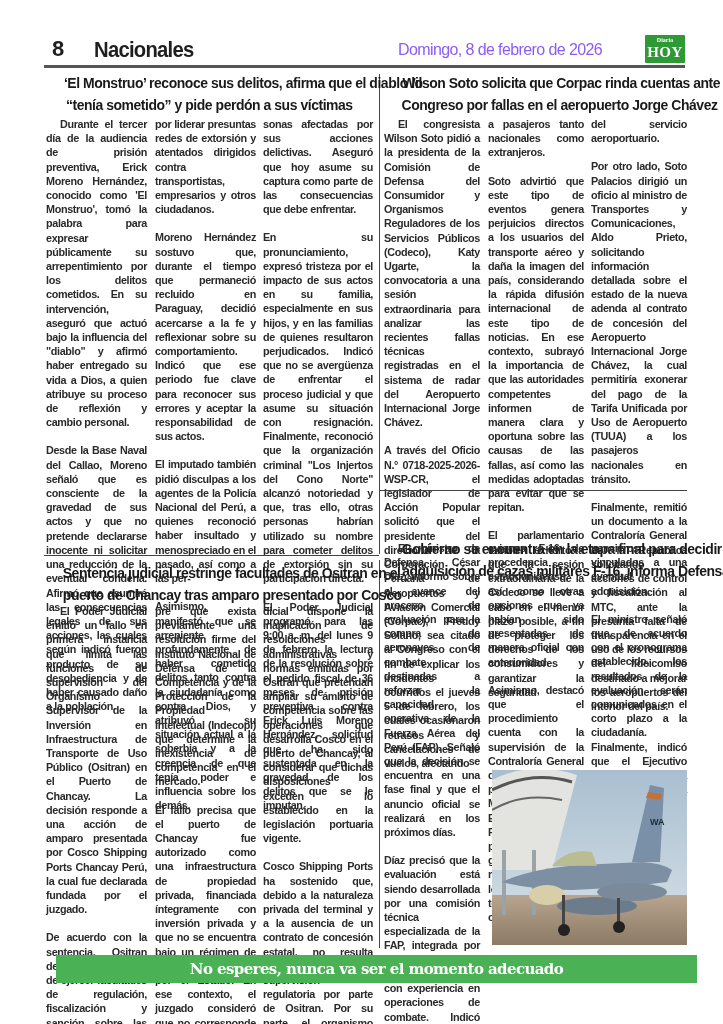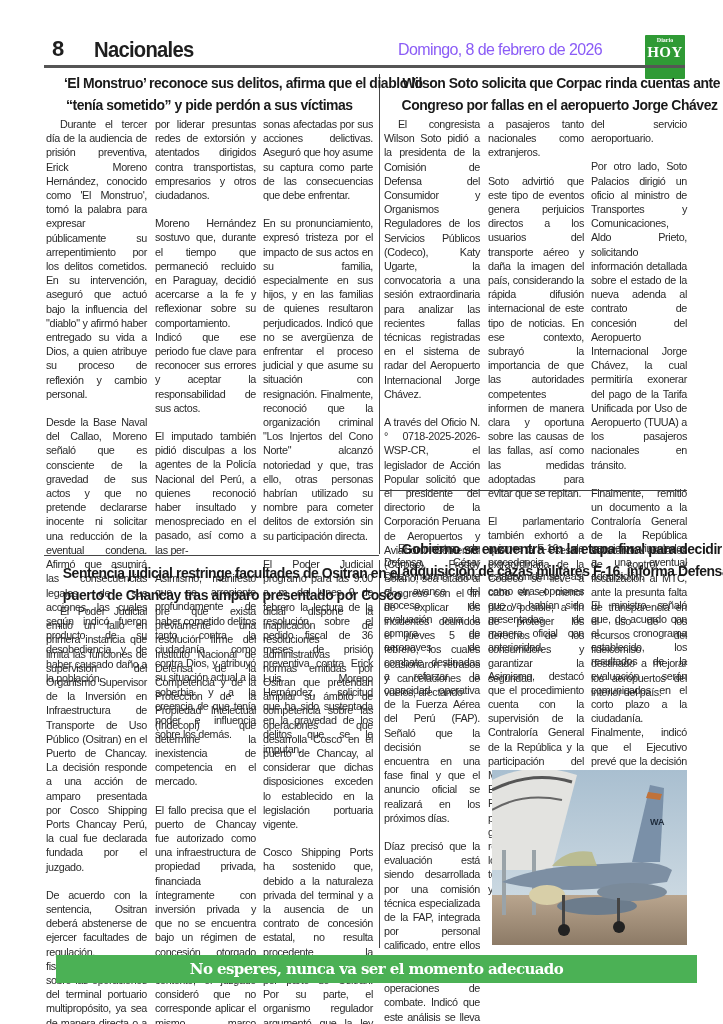--- a/index.html
+++ b/index.html
@@ -1,29 +1,29 @@
 <!DOCTYPE html>
 <html><head>
 <meta charset="utf-8">
 <style>
   html, body { margin:0; padding:0; background:#ffffff; }
   body { width:723px; height:1024px; position:relative; overflow:hidden; font-family:"Liberation Sans", sans-serif; color:#1e1e1e; }
   .abs { position:absolute; }
   .hdr-num { left:52px; top:36px; font-size:22px; font-weight:bold; font-family:"Liberation Sans", sans-serif; letter-spacing:-0.5px; }
   .hdr-sec { left:94px; top:37px; font-size:22px; font-weight:bold; letter-spacing:-0.8px; transform:scaleX(0.92); transform-origin:left; }
   .hdr-date { left:398px; top:41px; font-size:16px; letter-spacing:-0.6px; color:#8b5cf6; }
-  .logo { left:645px; top:35px; width:40px; height:44px; background:#2f9a35; color:#fff; text-align:center; border-radius:1px; }
+  .logo { left:645px; top:35px; width:40px; height:28px; background:#2f9a35; color:#fff; text-align:center; border-radius:1px; }
   .logo .small { font-size:6px; font-weight:bold; line-height:8px; display:block; padding-top:1px; font-family:"Liberation Serif", serif; }
   .logo .big { font-size:15px; font-weight:bold; line-height:16px; font-family:"Liberation Serif", serif; display:block; letter-spacing:0.5px; }
   .rule-top { left:44px; top:65px; width:641px; height:3px; background:#555; }
   .vline { width:1px; background:#444; }
   .hline { height:1px; background:#444; }
   .headline { text-align:center; font-weight:bold; font-size:15.5px; line-height:22px; letter-spacing:-0.5px; color:#1a1a1a; }
   .hl-inner { display:inline-block; transform:scaleX(0.9); transform-origin:center; white-space:nowrap; }
-  .col { font-size:10.8px; line-height:14.2px; letter-spacing:-0.35px; text-align:justify; color:#2a2a2a; }
+  .col { font-size:10.8px; line-height:14.2px; letter-spacing:-0.35px; text-align:justify; color:#2a2a2a;font-weight:bold; }
   .col p { margin:0 0 14px 0; }
   .col p.indent { text-indent:14px; }
   .col p:last-child { margin-bottom:0; }
   .photo { left:492px; top:770px; width:218px; height:175px; overflow:hidden; }
   .banner { left:56px; top:955px; width:641px; height:28px; background:#4bb155; color:#fff; text-align:center; font-family:"DejaVu Serif", serif; font-weight:bold; font-size:15px; line-height:28px; letter-spacing:-0.6px; }
 </style>
 </head>
 <body>
 
 <div class="abs hdr-num">8</div>

